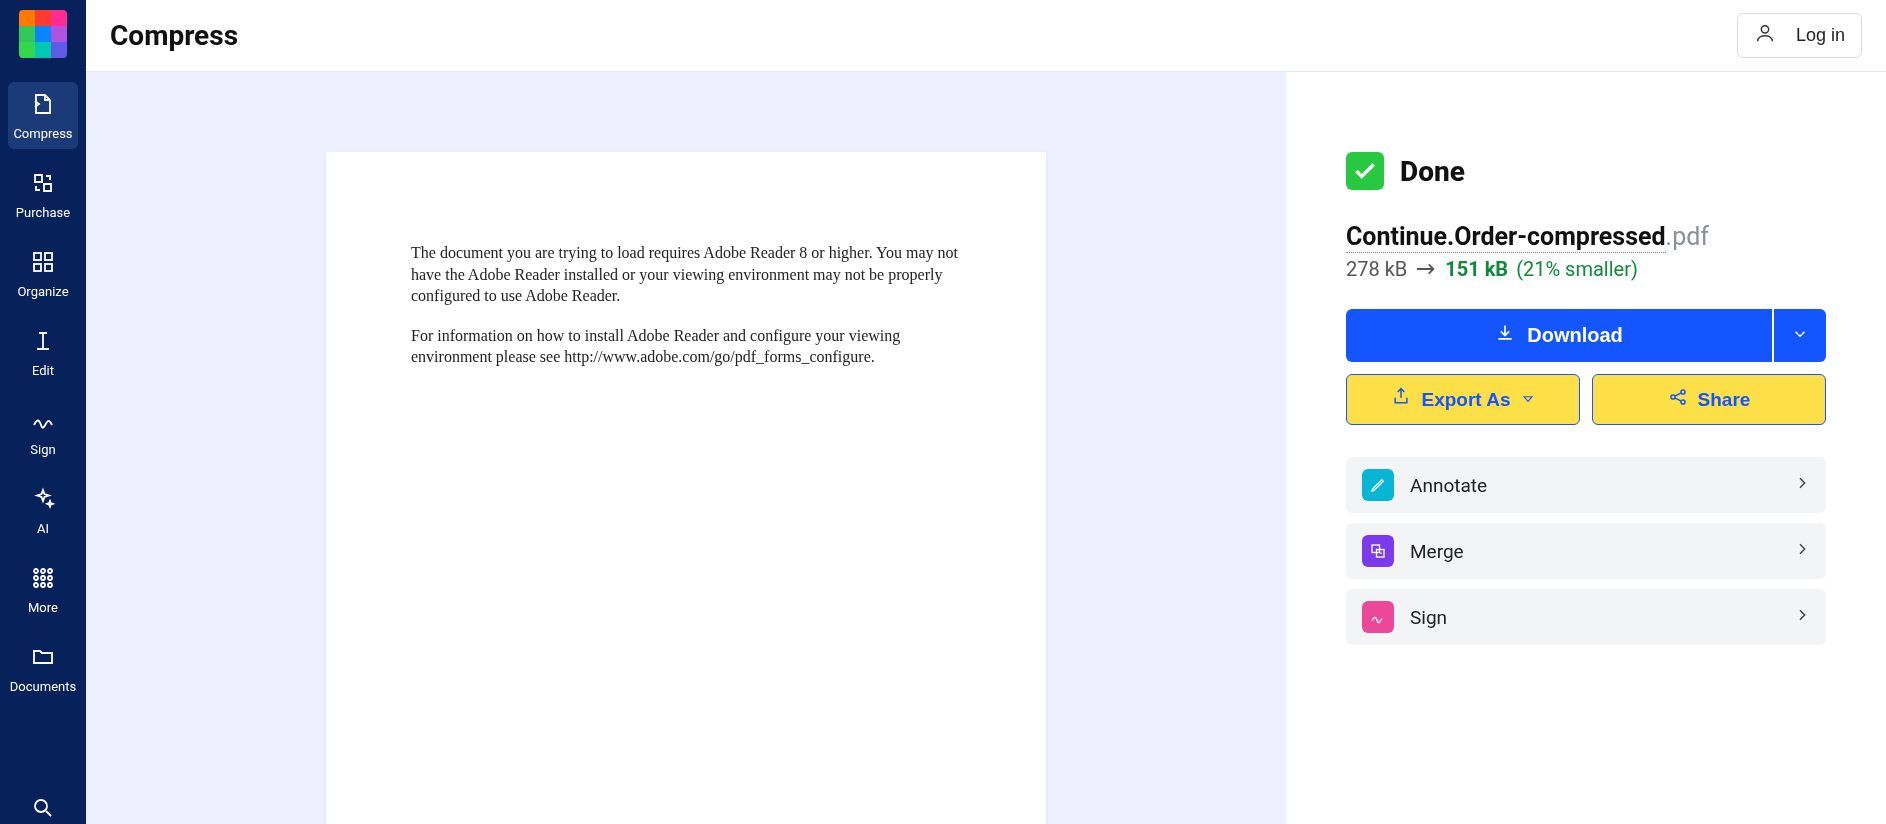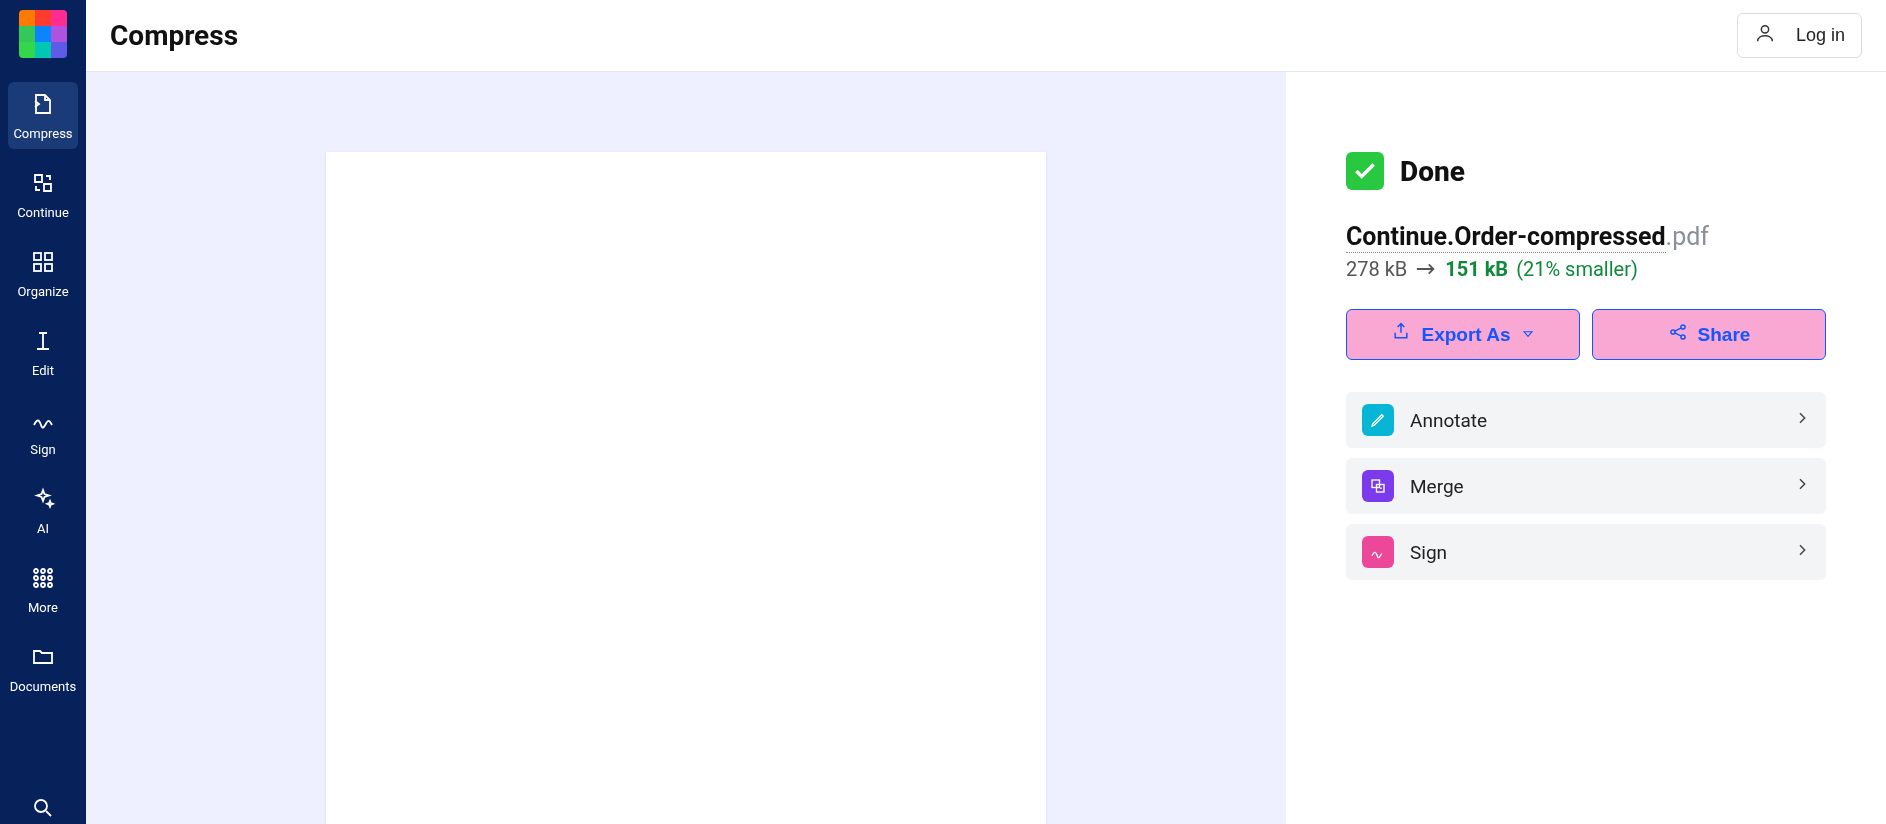--- a/index.html
+++ b/index.html
@@ -132,21 +132,21 @@
   display: flex; align-items: center; justify-content: center; gap: 12px;
 }
 .download-btn svg { width: 20px; height: 20px; stroke: #fff; stroke-width: 2; fill: none; }
 .download-drop {
   width: 52px; background: #1355ff; border: none; border-radius: 0 6px 6px 0;
   display: flex; align-items: center; justify-content: center; cursor: pointer;
 }
 .download-drop svg { width: 18px; height: 18px; stroke: #fff; stroke-width: 2; fill: none; }
 .secondary-row { display: flex; gap: 12px; margin-bottom: 32px; }
 .sec-btn {
-  flex: 1; background: #f9a8d4; border: 1.5px solid #1355ff; border-radius: 6px;
+  flex: 1; background: #fde047; border: 1.5px solid #1355ff; border-radius: 6px;
   color: #1355ff; font-size: 19px; font-weight: 600; padding: 12px 0; cursor: pointer;
   display: flex; align-items: center; justify-content: center; gap: 10px;
 }
 .sec-btn svg { width: 20px; height: 20px; stroke: #1355ff; stroke-width: 1.8; fill: none; }
 .caret-down { width: 14px !important; height: 14px !important; }
 .continue-label { font-size: 20px; font-weight: 800; color: #111; margin-bottom: 14px; }
 .cont-item {
   background: #f3f4f6; border-radius: 6px; padding: 12px 16px; margin-bottom: 10px;
   display: flex; align-items: center; gap: 16px; cursor: pointer;
 }
@@ -182,21 +182,21 @@
     <span class="sidebar-label">Compress</span>
   </div>
 
   <div class="sidebar-item">
     <span>
       <svg viewBox="0 0 24 24">
           <path d="M4 4h7v7H4zM13 13h7v7h-7z"></path>
           <path d="M15 5l4 0 0 4M9 19l-4 0 0-4"></path>
         </svg>
     </span>
-    <span class="sidebar-label">Continue</span>
+    <span class="sidebar-label">Purchase</span>
   </div>
 
   <div class="sidebar-item">
     <span>
       <svg viewBox="0 0 24 24">
           <rect x="3" y="3" width="7" height="7"></rect>
           <rect x="14" y="3" width="7" height="7"></rect>
           <rect x="3" y="14" width="7" height="7"></rect>
           <rect x="14" y="14" width="7" height="7"></rect>
         </svg>
@@ -278,20 +278,22 @@
             <path d="M4 21c0-4 4-6 8-6s8 2 8 6"></path>
           </svg>
       </span>
       <span>Log in</span>
     </button>
   </div>
 
   <div class="content">
     <div class="preview-pane">
       <div class="page">
+        <p>The document you are trying to load requires Adobe Reader 8 or higher. You may not have the Adobe Reader installed or your viewing environment may not be properly configured to use Adobe Reader.</p>
+        <p>For information on how to install Adobe Reader and configure your viewing environment please see  http://www.adobe.com/go/pdf_forms_configure.</p>
       </div>
     </div>
 
     <div class="result-pane">
       <div class="done-row">
         <div class="done-check">
           <svg viewBox="0 0 24 24">
               <path d="M4 12l5 5L20 6"></path>
             </svg>
         </div>
@@ -306,20 +308,37 @@
         <span>278 kB</span>
         <span class="size-arrow">
           <svg viewBox="0 0 24 16">
               <path d="M2 8h18M15 3l5 5-5 5"></path>
             </svg>
         </span>
         <span class="size-new">151 kB</span>
         <span class="size-pct">(21% smaller)</span>
       </div>
 
+      <div class="download-row">
+        <button class="download-btn">
+          <span>
+            <svg viewBox="0 0 24 24">
+                <path d="M12 3v12M7 10l5 5 5-5M4 19h16"></path>
+              </svg>
+          </span>
+          <span>Download</span>
+        </button>
+        <button class="download-drop">
+          <span>
+            <svg viewBox="0 0 24 24">
+                <path d="M6 9l6 6 6-6"></path>
+              </svg>
+          </span>
+        </button>
+      </div>
 
       <div class="secondary-row">
         <button class="sec-btn">
           <span>
             <svg viewBox="0 0 24 24">
                 <path d="M12 3v10M8 6l4-4 4 4M5 13v6h14v-6"></path>
               </svg>
           </span>
           <span>Export As</span>
           <span>

